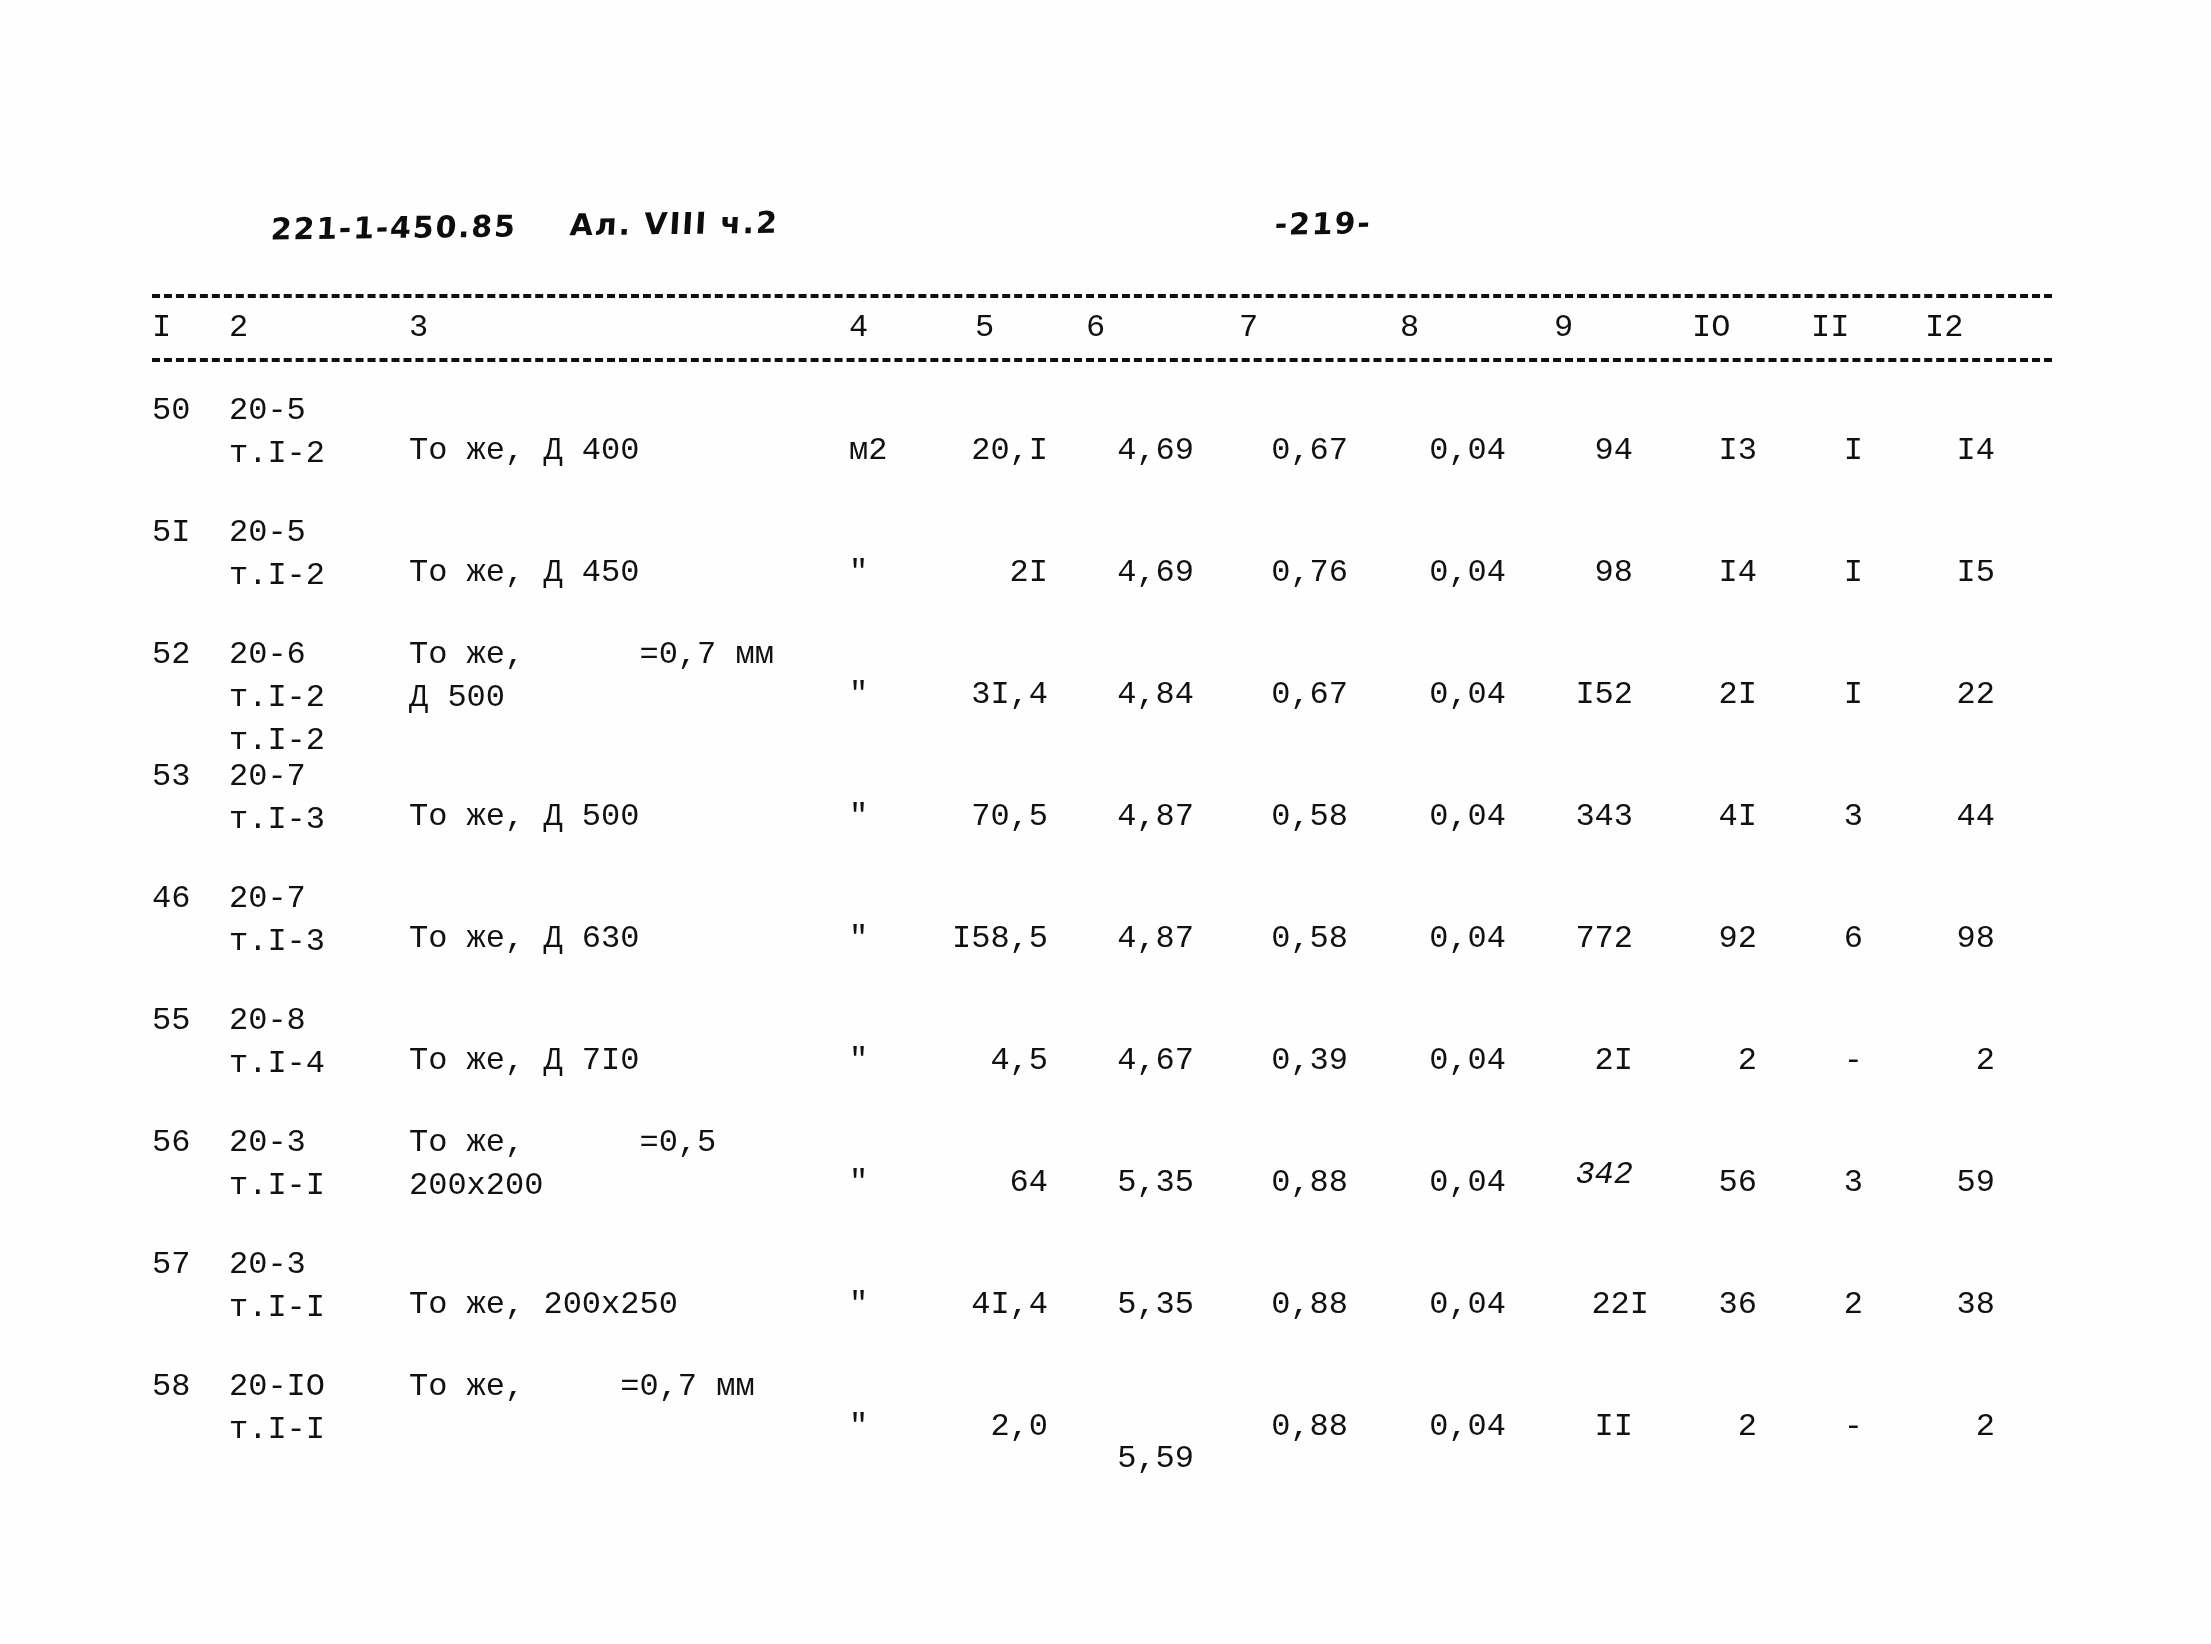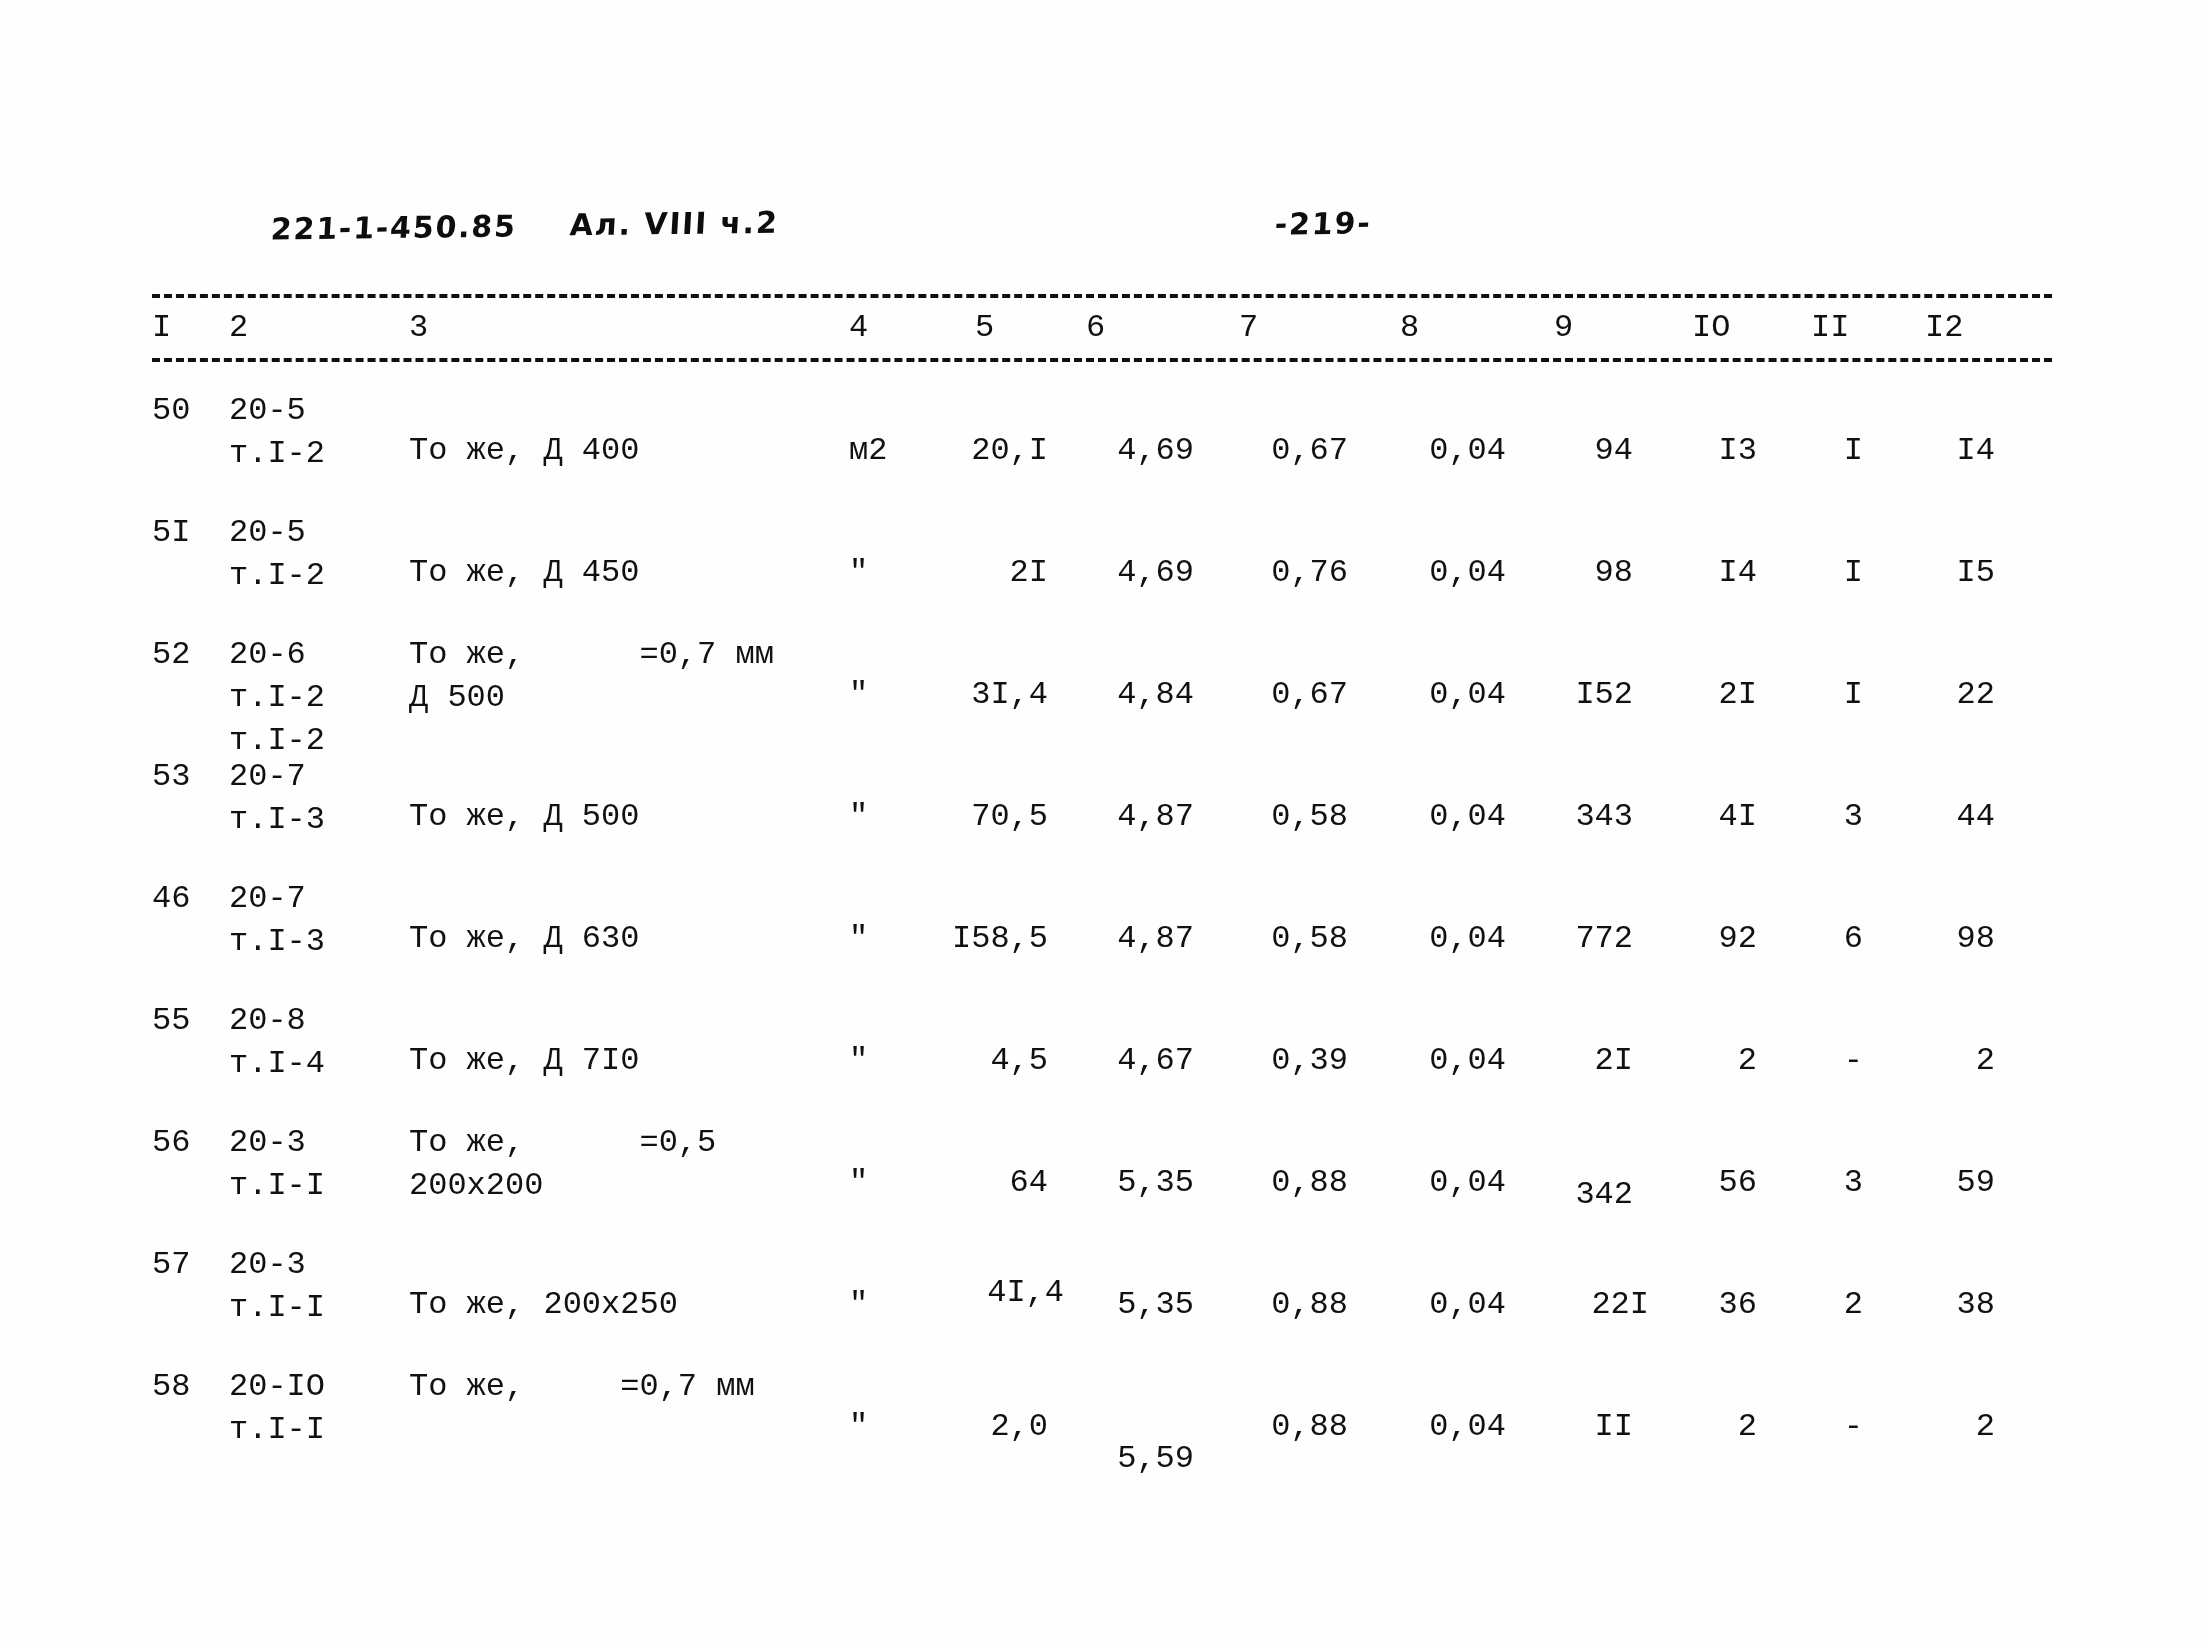--- a/index.html
+++ b/index.html
@@ -209,31 +209,31 @@
       </div>
       <div class="row">
         <span class="cell c-num" style="left: 152px; top: 0px;">56</span>
         <span class="cell c-code" style="left: 229px; top: 0px;"><span class="stack">20-3</span><span class="stack">т.I-I</span></span>
         <span class="cell c-desc" style="left: 409px; top: 0px;"><span class="stack">То же,      =0,5</span><span class="stack">200х200</span></span>
         <span class="cell c-unit" style="left: 849px; top: 40px;">"</span>
         <span class="cell c-val" style="left: 0px; width: 1048px; top: 40px;">64</span>
         <span class="cell c-val" style="left: 0px; width: 1194px; top: 40px;">5,35</span>
         <span class="cell c-val" style="left: 0px; width: 1348px; top: 40px;">0,88</span>
         <span class="cell c-val" style="left: 0px; width: 1506px; top: 40px;">0,04</span>
-        <span class="cell c-val" style="left: 0px; width: 1633px; top: 52px;">342</span>
+        <span class="cell c-val" style="left: 0px; width: 1633px; top: 32px; font-style: italic;">342</span>
         <span class="cell c-val" style="left: 0px; width: 1757px; top: 40px;">56</span>
         <span class="cell c-val" style="left: 0px; width: 1863px; top: 40px;">3</span>
         <span class="cell c-val" style="left: 0px; width: 1995px; top: 40px;">59</span>
       </div>
       <div class="row">
         <span class="cell c-num" style="left: 152px; top: 0px;">57</span>
         <span class="cell c-code" style="left: 229px; top: 0px;"><span class="stack">20-3</span><span class="stack">т.I-I</span></span>
         <span class="cell c-desc" style="left: 409px; top: 40px;"><span class="stack">То же, 200х250</span></span>
         <span class="cell c-unit" style="left: 849px; top: 40px;">"</span>
-        <span class="cell c-val" style="left: 0px; width: 1048px; top: 28px; margin-left: 16px;">4I,4</span>
+        <span class="cell c-val" style="left: 0px; width: 1048px; top: 40px;">4I,4</span>
         <span class="cell c-val" style="left: 0px; width: 1194px; top: 40px;">5,35</span>
         <span class="cell c-val" style="left: 0px; width: 1348px; top: 40px;">0,88</span>
         <span class="cell c-val" style="left: 0px; width: 1506px; top: 40px;">0,04</span>
         <span class="cell c-val" style="left: 0px; width: 1633px; top: 40px; padding-left: 16px;">22I</span>
         <span class="cell c-val" style="left: 0px; width: 1757px; top: 40px;">36</span>
         <span class="cell c-val" style="left: 0px; width: 1863px; top: 40px;">2</span>
         <span class="cell c-val" style="left: 0px; width: 1995px; top: 40px;">38</span>
       </div>
       <div class="row">
         <span class="cell c-num" style="left: 152px; top: 0px;">58</span>

